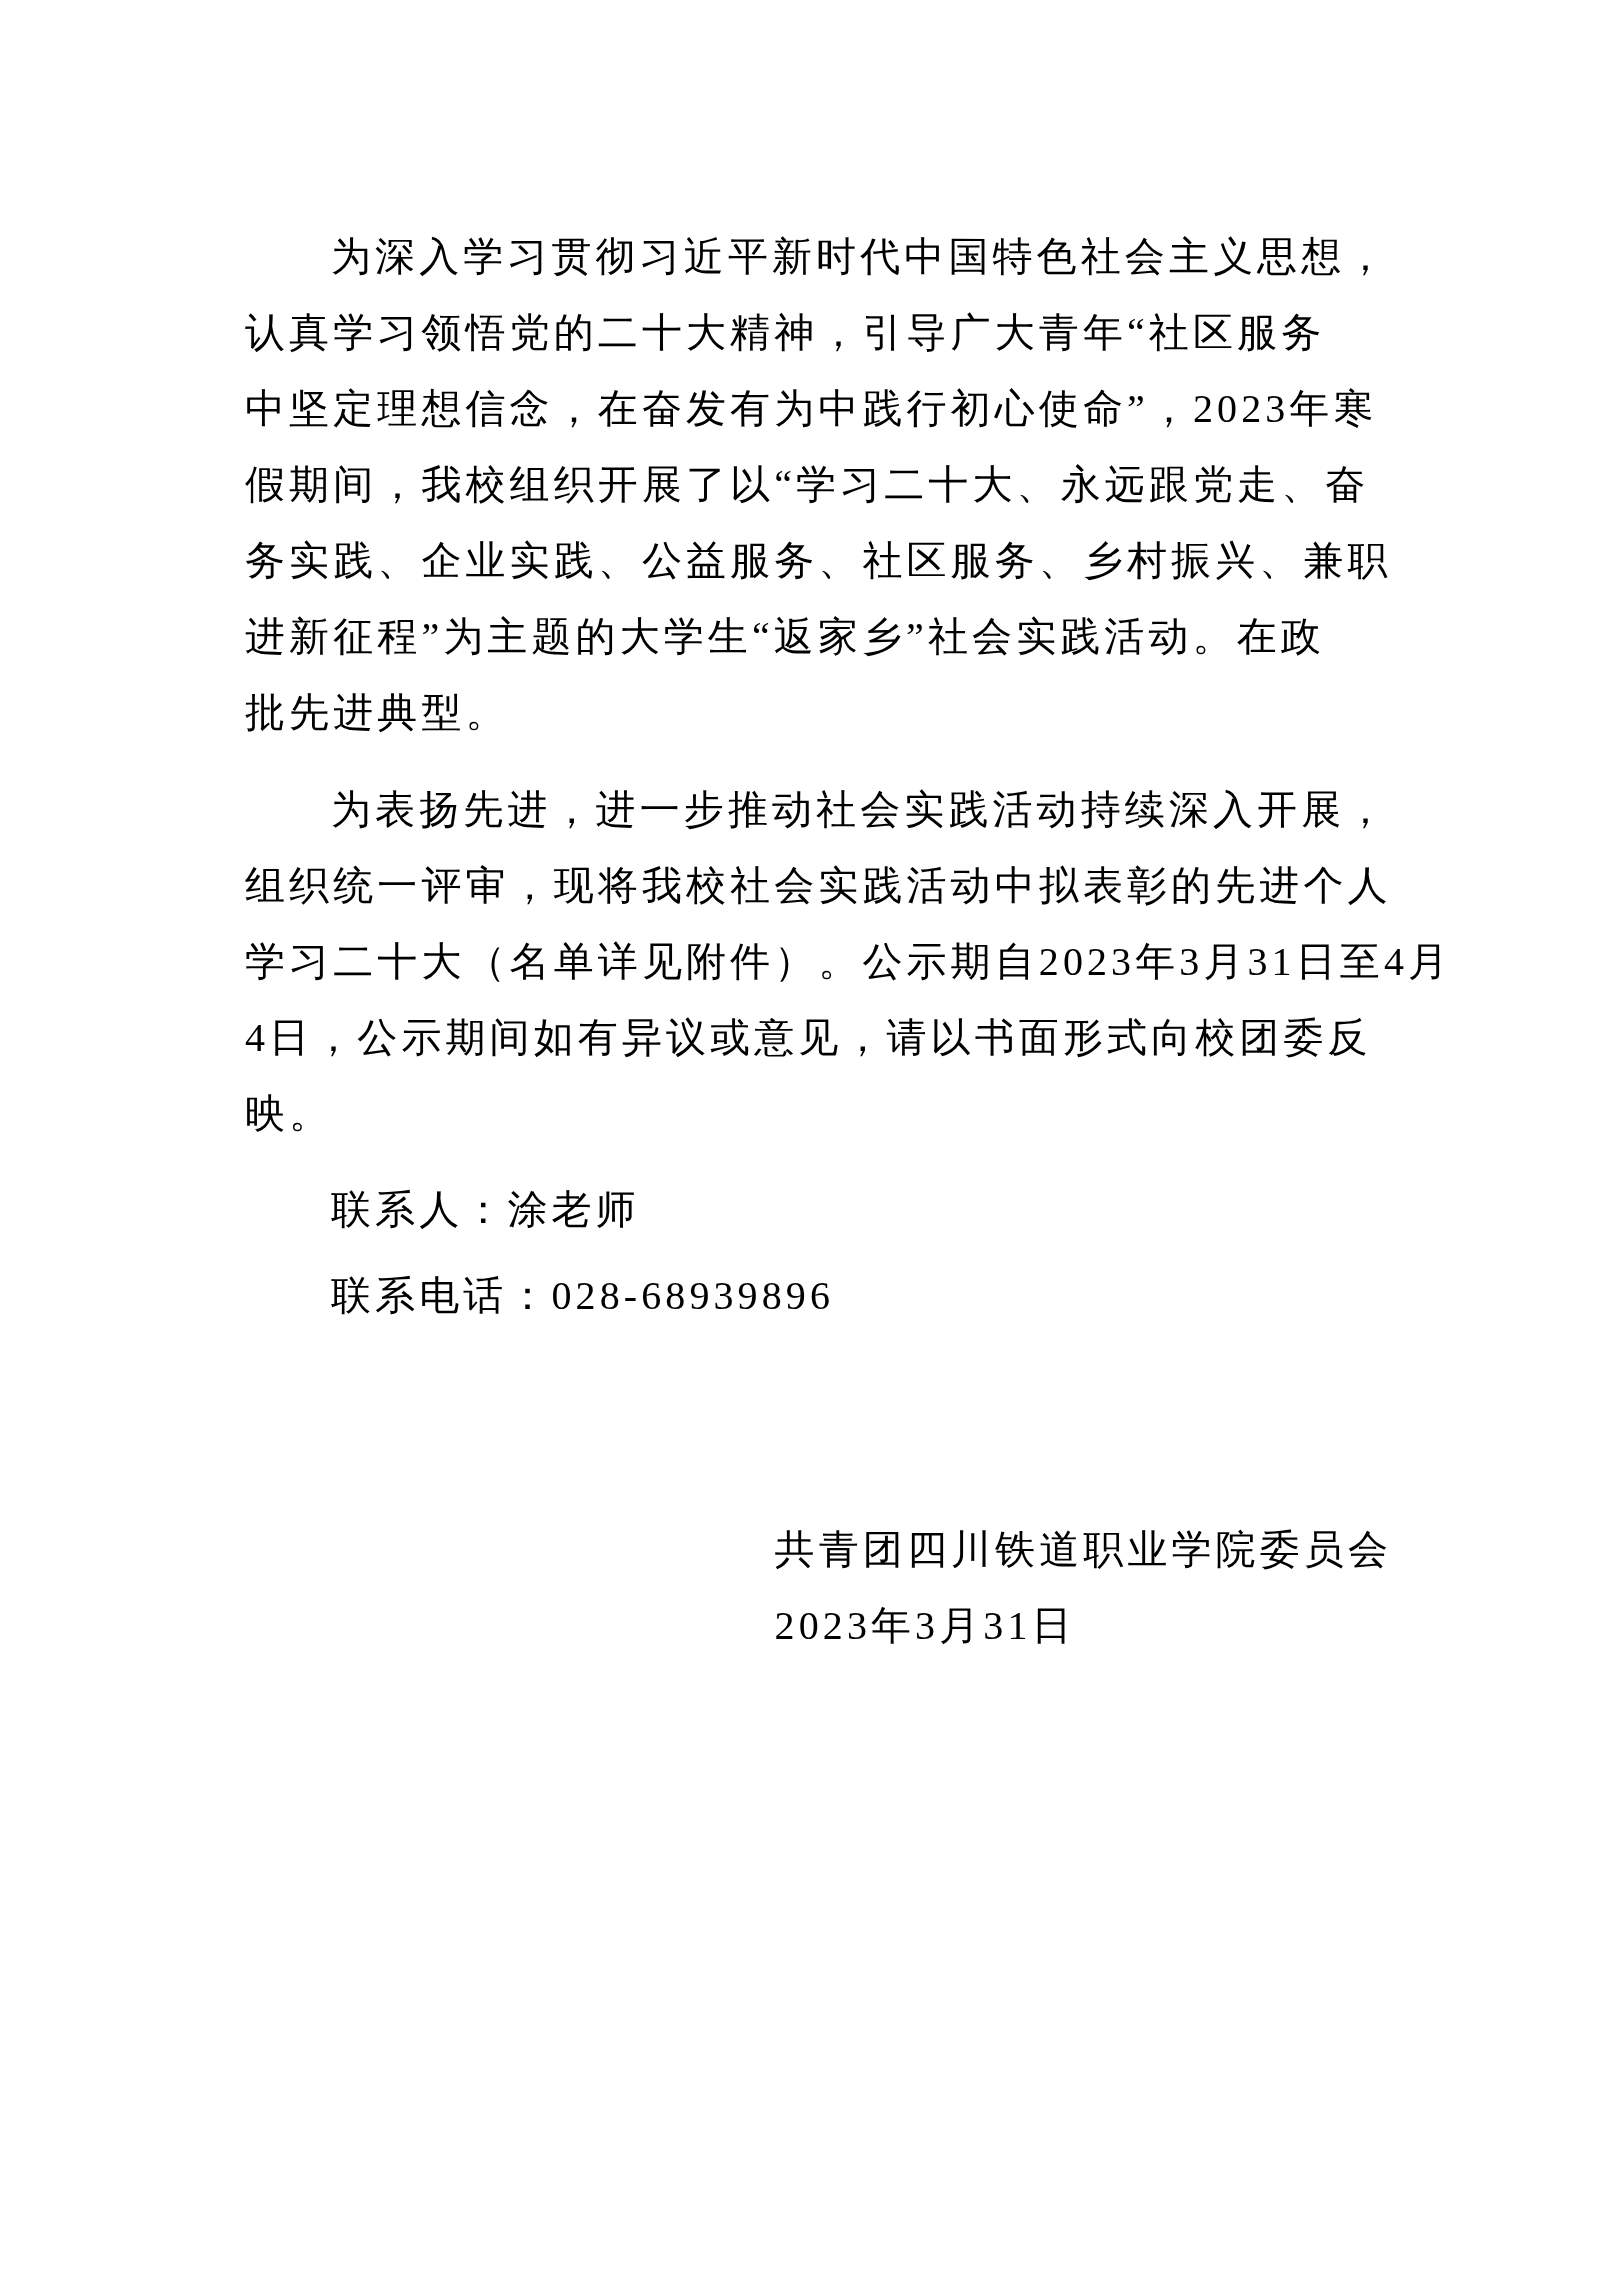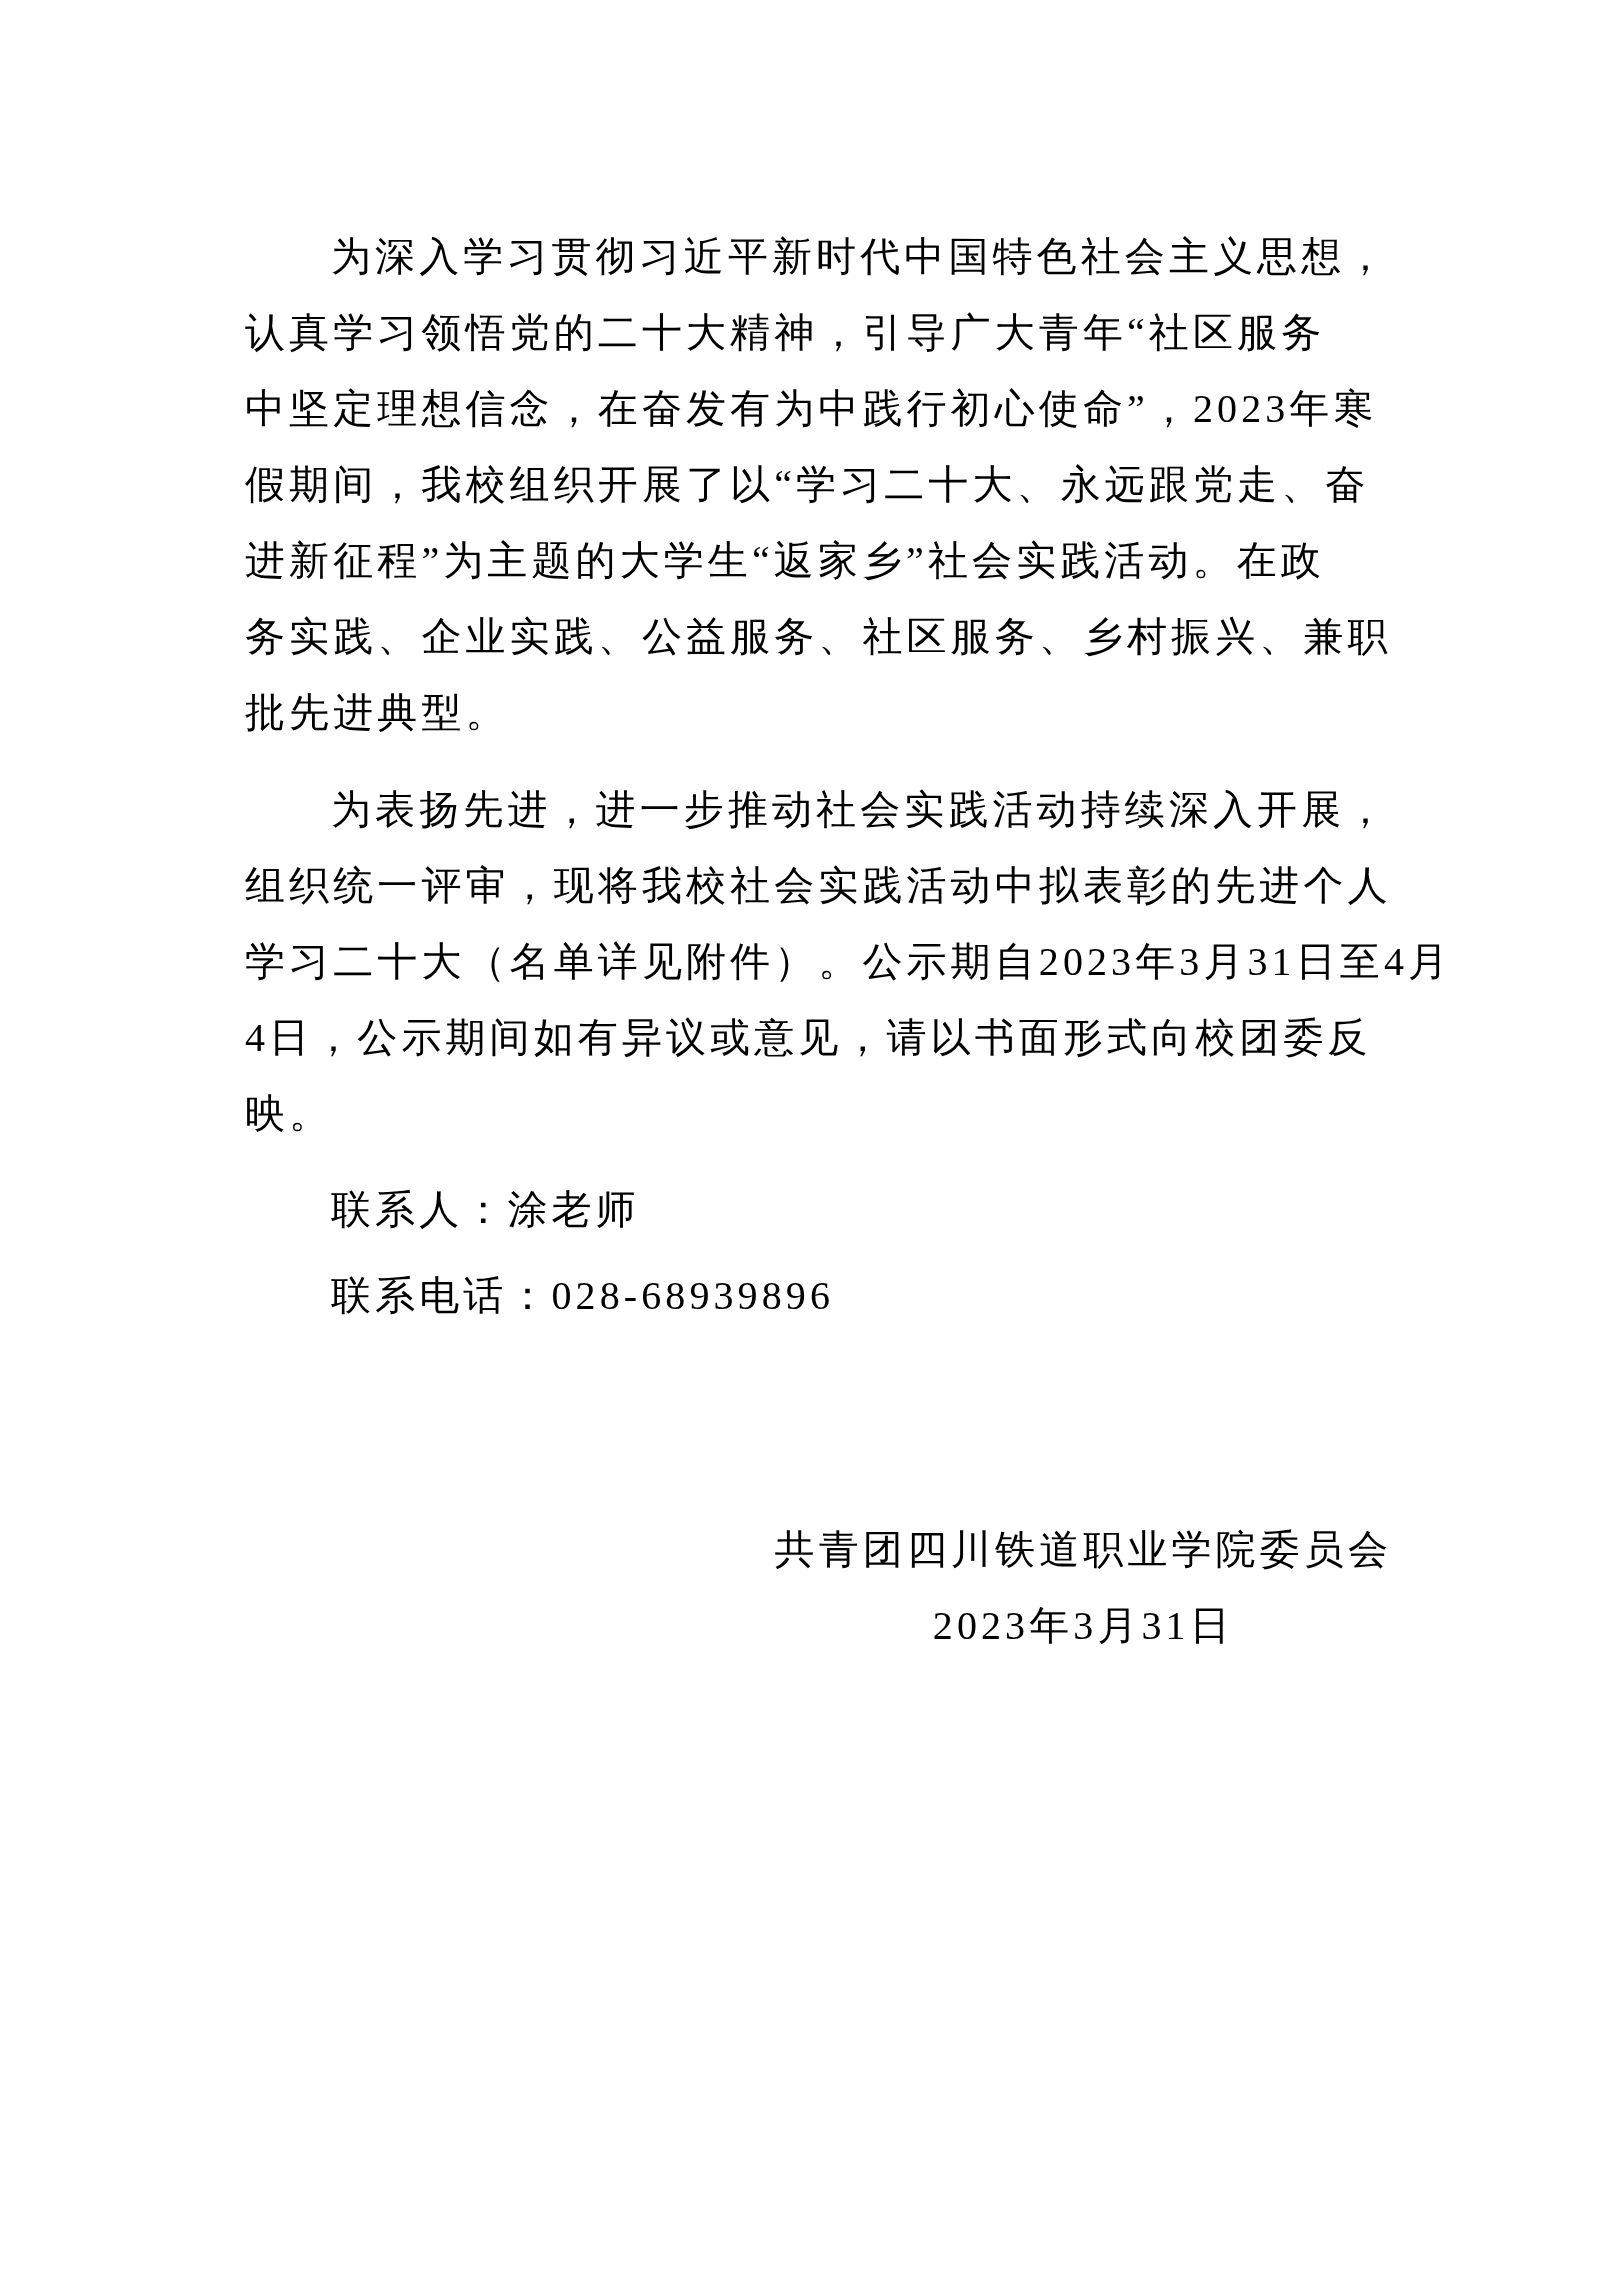--- a/index.html
+++ b/index.html
@@ -38,42 +38,42 @@
   .line {
     white-space: nowrap;
   }
   .indent {
     text-indent: 86px;
   }
   .signature {
     margin-top: 178px;
     margin-left: auto;
     width: fit-content;
-    text-align: center;
+    text-align: left;
   }
   .sig-org {
     white-space: nowrap;
   }
   .sig-date {
     white-space: nowrap;
   }
 </style>
 </head>
 <body>
 
 <div class="page">
   <div class="content">
 
     <div class="para">
       <div class="line indent">为深入学习贯彻习近平新时代中国特色社会主义思想，</div>
       <div class="line">认真学习领悟党的二十大精神，引导广大青年“社区服务</div>
       <div class="line">中坚定理想信念，在奋发有为中践行初心使命”，2023年寒</div>
       <div class="line">假期间，我校组织开展了以“学习二十大、永远跟党走、奋</div>
+      <div class="line">务实践、企业实践、公益服务、社区服务、乡村振兴、兼职</div>
       <div class="line">进新征程”为主题的大学生“返家乡”社会实践活动。在政</div>
-      <div class="line">务实践、企业实践、公益服务、社区服务、乡村振兴、兼职</div>
       <div class="line">批先进典型。</div>
     </div>
 
     <div class="para">
       <div class="line indent">为表扬先进，进一步推动社会实践活动持续深入开展，</div>
       <div class="line">组织统一评审，现将我校社会实践活动中拟表彰的先进个人</div>
       <div class="line">学习二十大（名单详见附件）。公示期自2023年3月31日至4月</div>
       <div class="line">4日，公示期间如有异议或意见，请以书面形式向校团委反</div>
       <div class="line">映。</div>
     </div>

